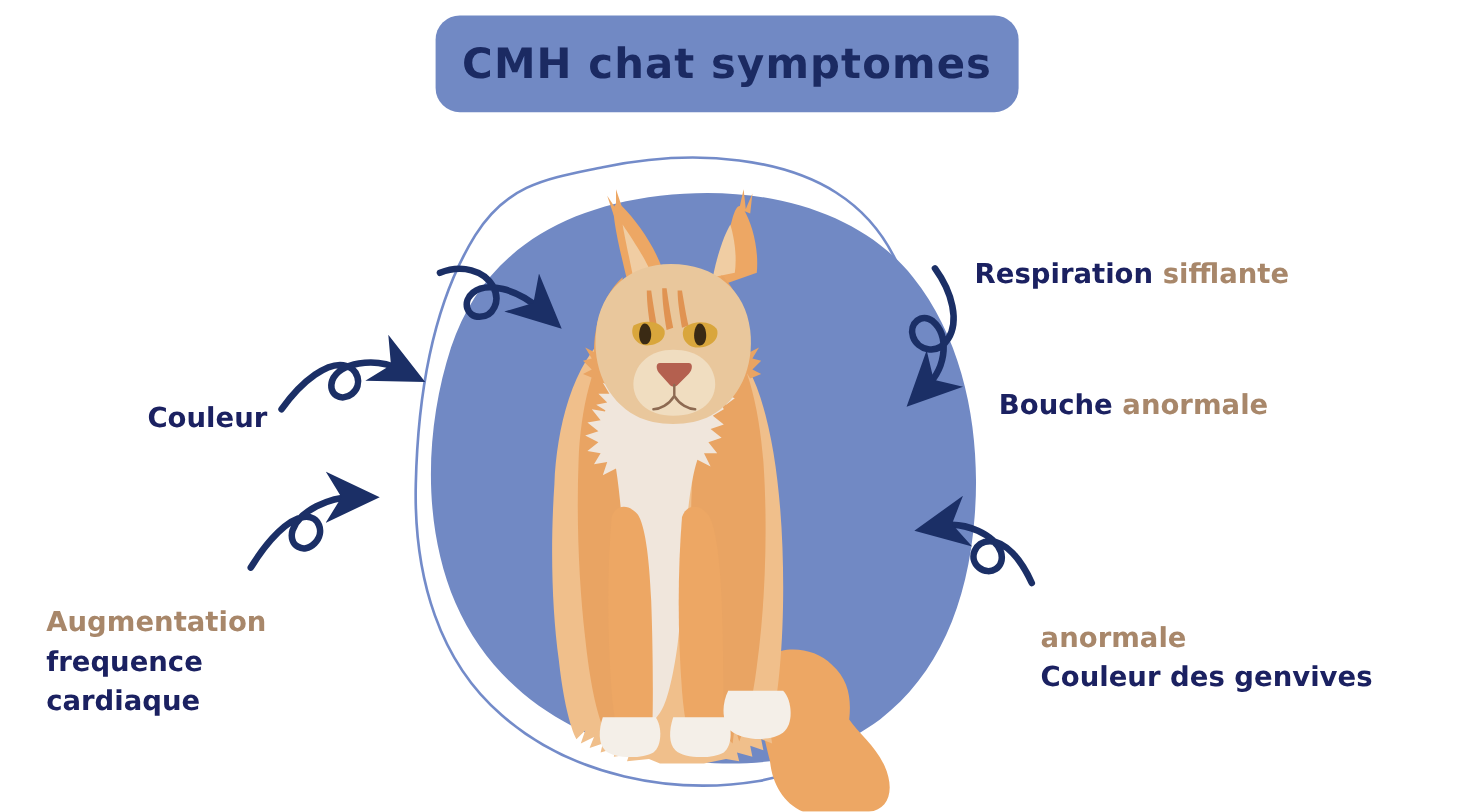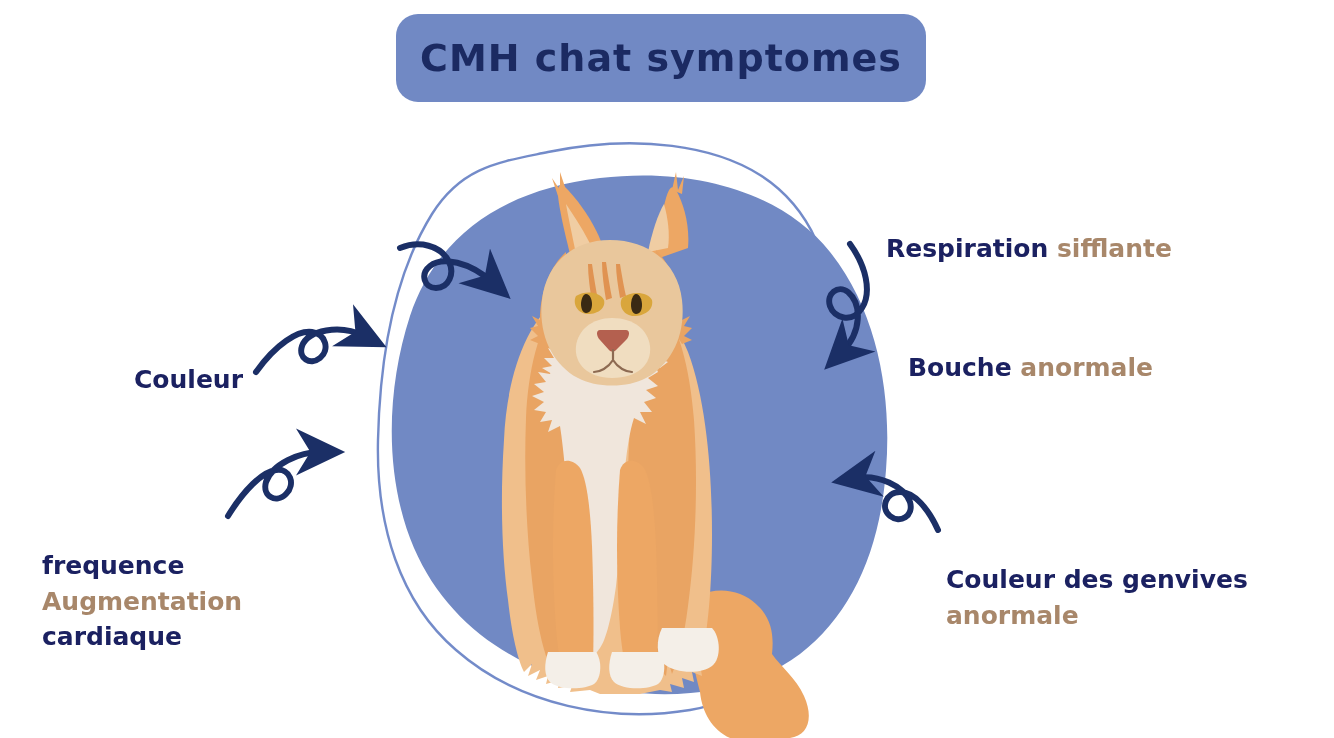--- a/index.html
+++ b/index.html
@@ -252,35 +252,35 @@
   </div>
 
 
   <div class="label" id="lbl-fatigue">
     <span class="line">
       <span class="navy">Couleur</span>
     </span>
   </div>
 
   <div class="label" id="lbl-augment">
+    <span class="line tan">Augmentation</span>
     <span class="line navy">frequence</span>
-    <span class="line tan">Augmentation</span>
     <span class="line navy">cardiaque</span>
   </div>
 
   <div class="label" id="lbl-respiration">
     <span class="line">
       <span class="navy">Respiration </span><span class="tan">sifflante</span>
     </span>
   </div>
 
   <div class="label" id="lbl-bouche">
     <span class="line">
       <span class="navy">Bouche </span><span class="tan">anormale</span>
     </span>
   </div>
 
   <div class="label" id="lbl-couleur">
+    <span class="line tan">anormale</span>
     <span class="line navy">Couleur des genvives</span>
-    <span class="line tan">anormale</span>
   </div>
 
 </div>
 
 </body></html>

